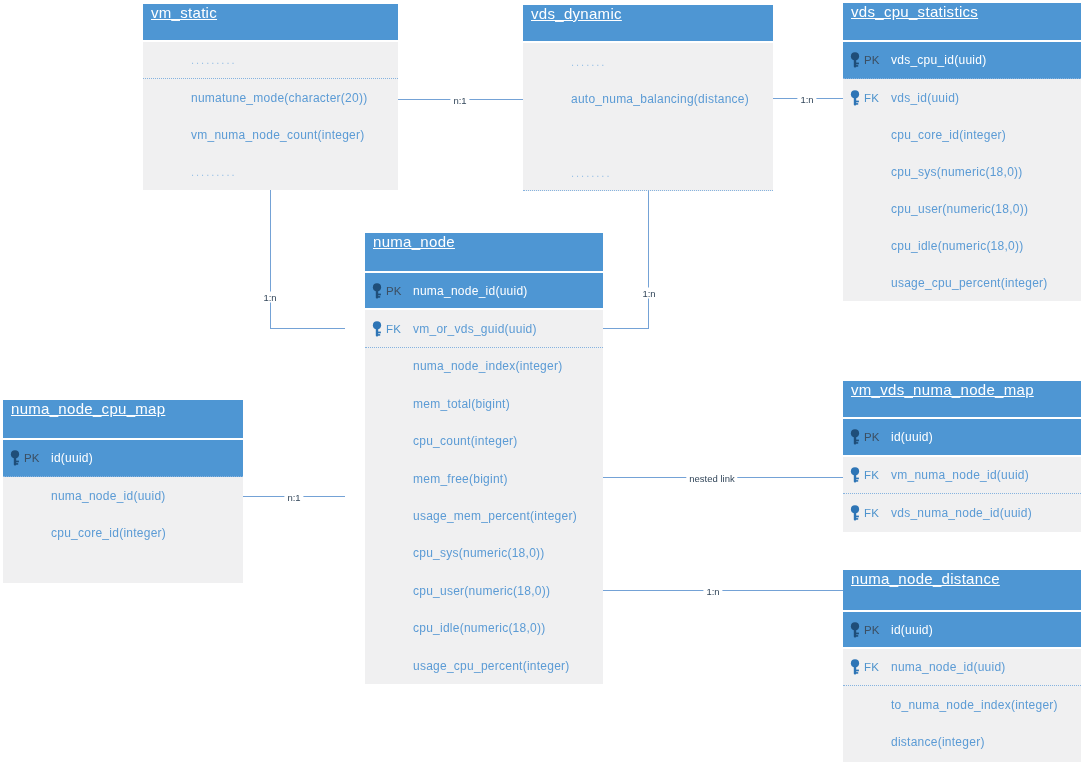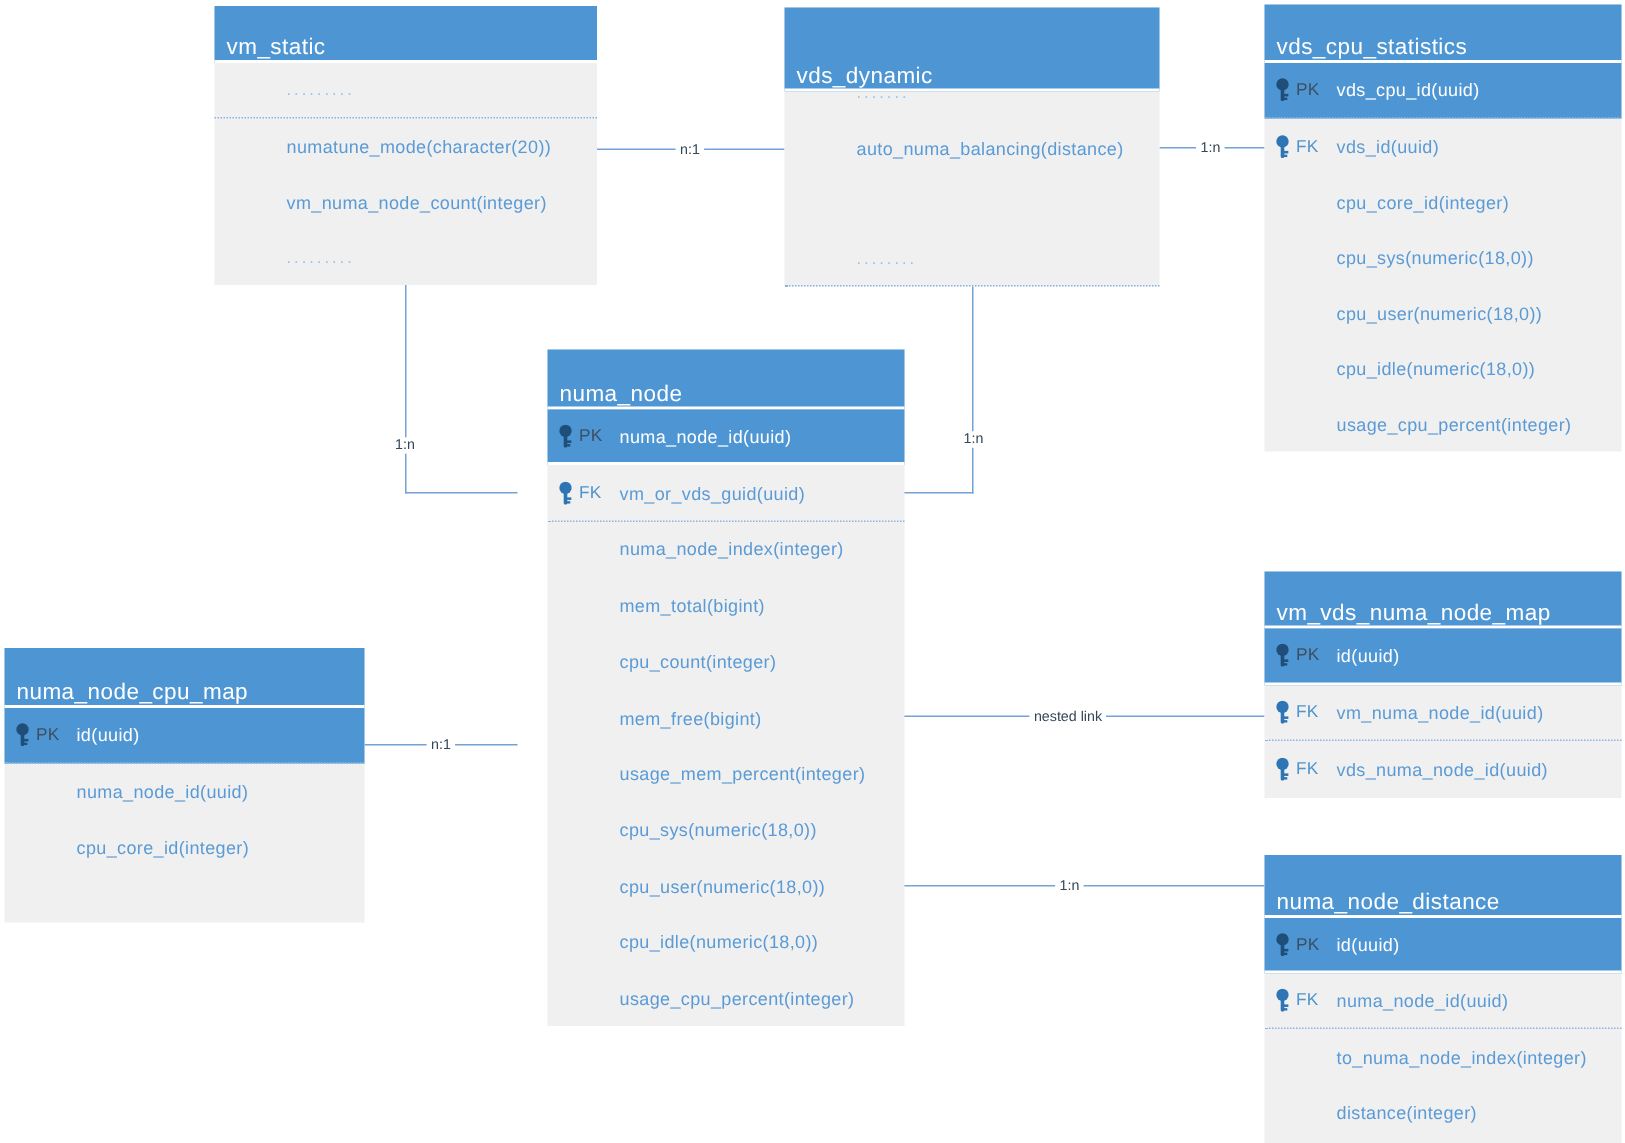--- a/index.html
+++ b/index.html
@@ -3,23 +3,24 @@
 <meta charset="utf-8">
 <style>
   html,body{margin:0;padding:0;background:#fff;}
   #canvas{
     position:relative;width:1083px;height:762px;background:#ffffff;
     overflow:hidden;font-family:"Liberation Sans","DejaVu Sans",sans-serif;
   }
   .table{position:absolute;box-sizing:border-box;background:#f0f0f1;}
   .thead{
     position:absolute;left:0;right:0;top:0;box-sizing:border-box;
-    background:#4e96d3;color:#ffffff;display:flex;align-items:flex-end;
+    background:#4e96d3;color:#ffffff;display:flex;align-items:flex-start;
     padding-left:8px;font-size:15px;letter-spacing:.3px;
     border-bottom:2px solid #ffffff;
+    text-decoration:underline;
   }
   .trow{
     position:absolute;left:0;right:0;display:flex;align-items:center;
     box-sizing:border-box;font-size:12px;letter-spacing:.25px;
     color:#5b9bd5;padding-left:48px;
   }
   .trow.pk{background:#4e96d3;color:#ffffff;}
   .trow.pk.white-after{border-bottom:2px solid #ffffff;}
   .trow.dotted-after{border-bottom:1px dotted #86b3df;}
   .trow .dots{color:#9cc2e5;letter-spacing:2px;font-size:11px;}
@@ -60,21 +61,21 @@
         <span class="field">numatune_mode(character(20))</span>
       </div>
       <div class="trow" style="top: 112px; height: 37px;">
         <span class="field">vm_numa_node_count(integer)</span>
       </div>
       <div class="trow" style="top: 149px; height: 37px;">
         <span class="dots">.........</span>
       </div>
     </div>
     <div class="table" style="left: 523px; top: 5px; width: 250px; height: 186px;">
-      <div class="thead" style="height: 56px;">
+      <div class="thead" style="height: 38px;">
         <span>vds_dynamic</span>
       </div>
       <div class="trow" style="top: 38px; height: 37px;">
         <span class="dots">.......</span>
       </div>
       <div class="trow" style="top: 75px; height: 37px;">
         <span class="field">auto_numa_balancing(distance)</span>
       </div>
       <div class="trow" style="top: 149px; height: 37px;">
         <span class="dots">........</span>
@@ -166,21 +167,21 @@
       <div class="trow" style="top: 339.2px; height: 37.4px;">
         <span class="field">cpu_user(numeric(18,0))</span>
       </div>
       <div class="trow" style="top: 376.6px; height: 37.4px;">
         <span class="field">cpu_idle(numeric(18,0))</span>
       </div>
       <div class="trow" style="top: 414px; height: 37.4px;">
         <span class="field">usage_cpu_percent(integer)</span>
       </div>
     </div>
-    <div class="table" style="left: 3px; top: 400px; width: 240px; height: 183px; margin-top: 32px;">
+    <div class="table" style="left: 3px; top: 400px; width: 240px; height: 183px;">
       <div class="thead" style="height: 40px;">
         <span>numa_node_cpu_map</span>
       </div>
       <div class="trow pk dotted-after" style="top: 40px; height: 37px;">
         <span class="keyicon"><svg width="10" height="16" viewBox="0 0 10 16" fill="currentColor">
             <circle cx="5" cy="4.3" r="4.1"></circle>
             <rect x="3.8" y="7" width="2.4" height="8.4" rx="1"></rect>
             <rect x="5.8" y="10.6" width="3.1" height="1.7"></rect>
             <rect x="5.8" y="13.1" width="2.4" height="1.6"></rect>
           </svg></span>

